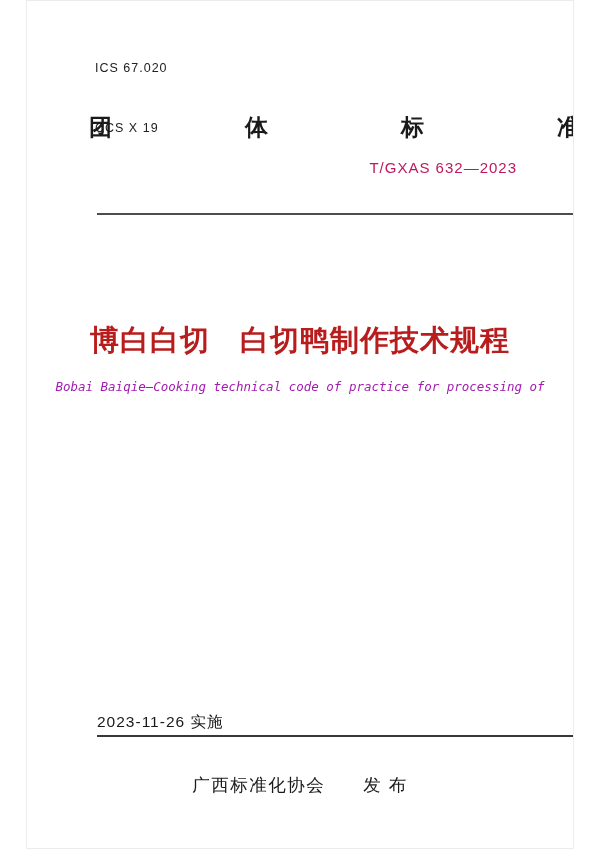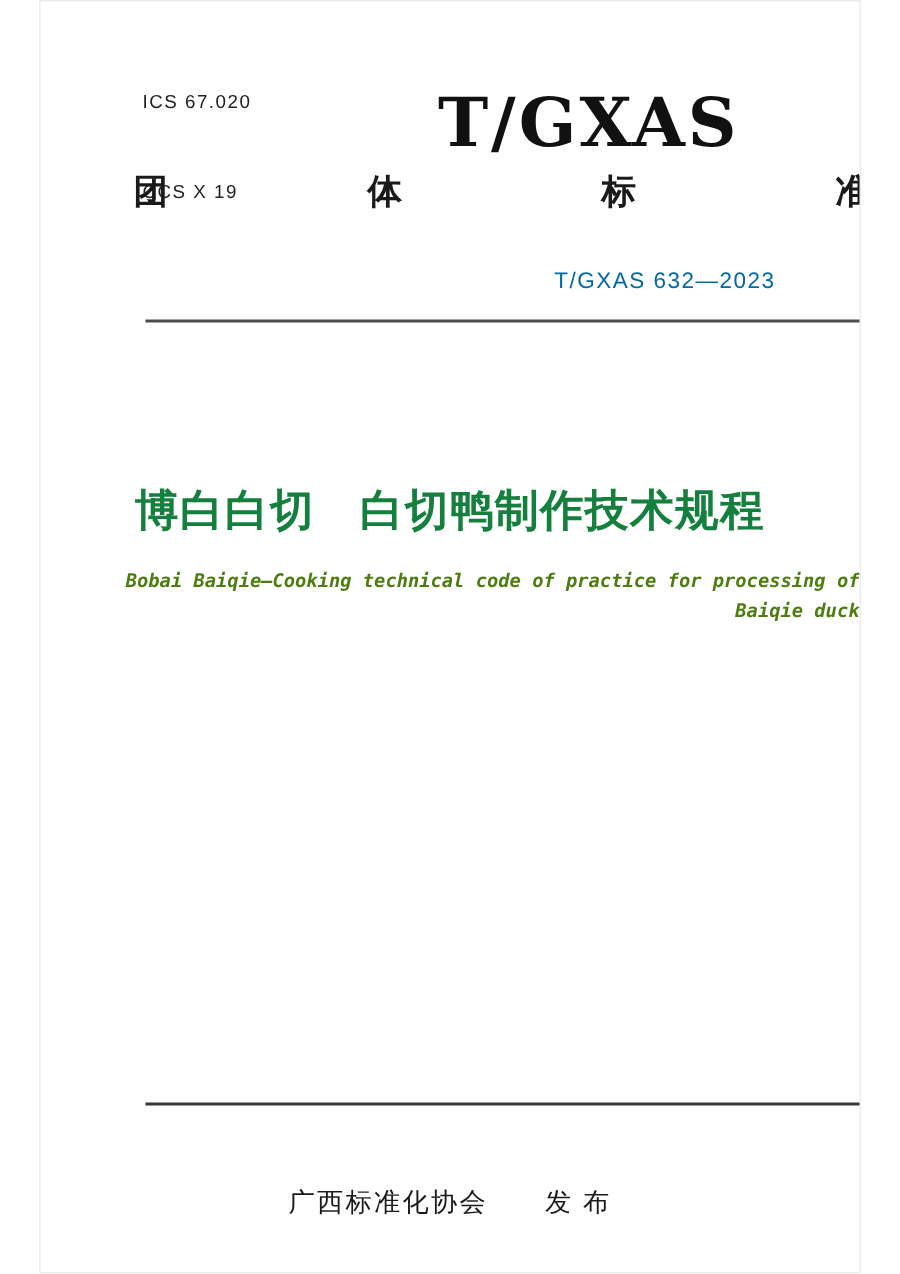--- a/index.html
+++ b/index.html
@@ -48,56 +48,54 @@
     font-weight: 600;
     color: #1a1a1a;
   }
   .standard-number {
     position: absolute;
     right: 56px;
     top: 158px;
     font-size: 15px;
     letter-spacing: 1px;
     white-space: pre;
-    color: #0369a1;
-    margin-top: 20px;
+    color: #be185d;
   }
   .rule {
     position: absolute;
     left: 70px;
     width: 483px;
     height: 2px;
     background: #4d4d4d;
   }
   .rule-top { top: 212px; }
   .rule-bottom { top: 734px; background: #383838; }
   .doc-title {
     position: absolute;
     left: 0;
     top: 320px;
     width: 100%;
     text-align: center;
     font-size: 29px;
     font-weight: 600;
     letter-spacing: 1px;
-    color: #15803d;
+    color: #b91c1c;
     white-space: pre;
   }
   .doc-title-en {
     position: absolute;
     left: 0;
     top: 376px;
     width: 100%;
-    text-align: right;
+    text-align: center;
     font-family: "DejaVu Sans Mono", "Liberation Mono", monospace;
     font-style: italic;
     font-size: 12.5px;
     line-height: 20px;
-    color: #4d7c0f;
-    font-weight: bold;
+    color: #a21caf;
   }
   .dates-row {
     position: absolute;
     left: 70px;
     top: 711px;
     width: 483px;
     display: flex;
     justify-content: space-between;
     font-size: 15.5px;
     letter-spacing: 1px;
@@ -107,53 +105,51 @@
   .publisher {
     position: absolute;
     left: 0;
     top: 772px;
     width: 100%;
     text-align: center;
     font-size: 17.5px;
     letter-spacing: 1.5px;
     color: #1a1a1a;
     white-space: pre;
-    margin-top: 16px;
   }
 </style>
 </head>
 <body>
 
 <div class="page">
 
   <div class="ics-block">
     <div>ICS 67.020</div>
     <div>CCS X 19</div>
   </div>
 
-  <div class="logo">T/GXAS</div>
 
   <div class="standard-type-row">
     <span>团</span>
     <span>体</span>
     <span>标</span>
     <span>准</span>
   </div>
 
   <div class="standard-number">T/GXAS 632—2023</div>
 
   <div class="rule rule-top"></div>
 
   <div class="doc-title">博白白切　白切鸭制作技术规程</div>
 
   <div class="doc-title-en">
     <div>Bobai Baiqie—Cooking technical code of practice for processing of</div>
-    <div>Baiqie duck</div>
   </div>
 
   <div class="dates-row">
+    <span>2023-11-26 实施</span>
   </div>
 
   <div class="rule rule-bottom"></div>
 
   <div class="publisher">广西标准化协会　　发 布</div>
 
 </div>
 
 </body></html>

